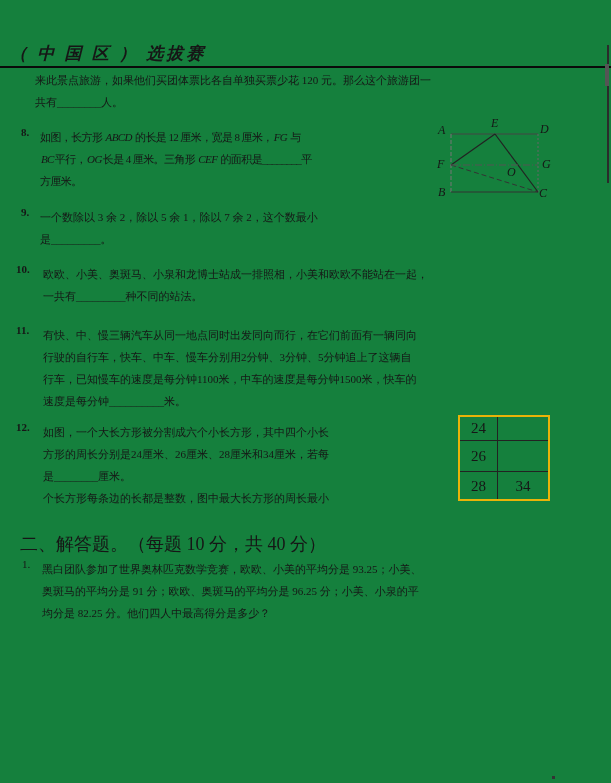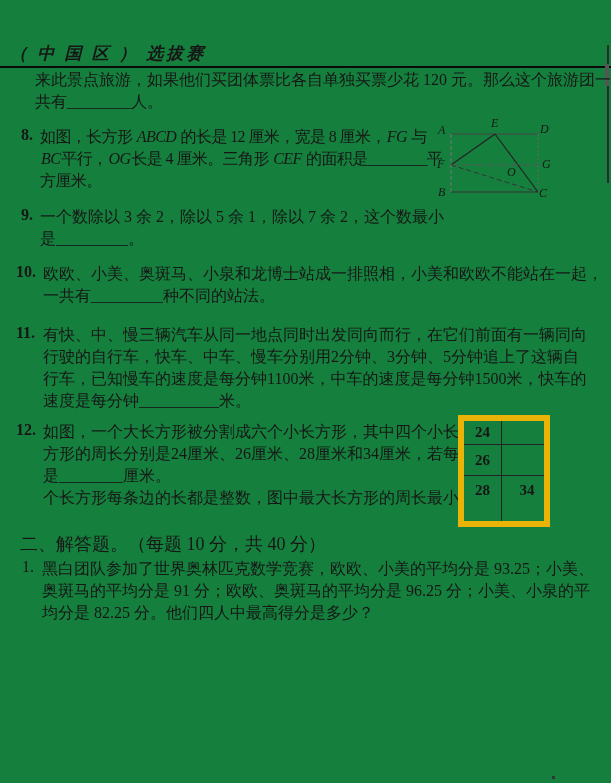--- a/index.html
+++ b/index.html
@@ -10,21 +10,21 @@
   }
   .title {
     position:absolute; left:10px; top:42px; font-size:17px;
     font-weight:bold; font-style:italic; letter-spacing:3px; white-space:nowrap;
   }
   .top-rule { position:absolute; left:0; top:66px; width:611px; height:2px; background:#0a0a0a; }
   .right-vline { position:absolute; left:607px; top:45px; width:2px; height:138px; background:#2b2b2b; }
   .right-vline-thick { position:absolute; left:605px; top:64px; width:4px; height:22px; background:#555; }
   .scan-dot { position:absolute; left:552px; top:776px; width:3px; height:3px; background:#333; }
 
-  .problem { position:absolute; font-size:16px; }
+  .problem { position:absolute; font-size:11px; }
   .pnum { position:absolute; top:0; font-weight:bold; }
   .pline { white-space:nowrap; height:22px; line-height:22px; }
   .var { font-style:italic; padding:0 1px; }
 
   #p7  { left:35px; top:69px; }
   #p8  { left:40px; top:126px; letter-spacing:-0.6px; }
   #p8 .pnum  { left:-19px; letter-spacing:0; }
   #p9  { left:40px; top:206px; }
   #p9 .pnum  { left:-19px; }
   #p10 { left:43px; top:263px; }
@@ -37,22 +37,22 @@
   #sp1 { left:42px; top:558px; }
   #sp1 .pnum { left:-20px; font-weight:normal; }
 
   .figure8 { position:absolute; left:436px; top:114px; width:126px; height:94px; }
   .figure8 text {
     font-family:"Liberation Serif","DejaVu Serif",serif;
     font-style:italic; font-size:12px; fill:#161616;
   }
 
   .t12 {
-    position:absolute; left:458px; top:415px; width:92px; height:112px;
-    border:6px solid #eab308; box-sizing:border-box; font-size:15px;font-weight:bold;
+    position:absolute; left:458px; top:415px; width:92px; height:86px;
+    border:2px solid #eab308; box-sizing:border-box; font-size:15px;
   }
   .t12 .vdiv  { position:absolute; left:37px; top:0; width:1px; height:100%; background:#222; }
   .t12 .hdiv1 { position:absolute; left:0; top:23px; width:100%; height:1px; background:#222; }
   .t12 .hdiv2 { position:absolute; left:0; top:54px; width:100%; height:1px; background:#222; }
   .t12 .cell { position:absolute; text-align:center; }
   .t12 .c00 { left:0;  top:0;    width:37px; height:23px; line-height:23px; }
   .t12 .c10 { left:0;  top:24px; width:37px; height:30px; line-height:30px; }
   .t12 .c20 { left:0;  top:55px; width:37px; height:28px; line-height:28px; }
   .t12 .c01 { left:38px; top:0;    width:50px; height:23px; line-height:23px; }
   .t12 .c11 { left:38px; top:24px; width:50px; height:30px; line-height:30px; }

